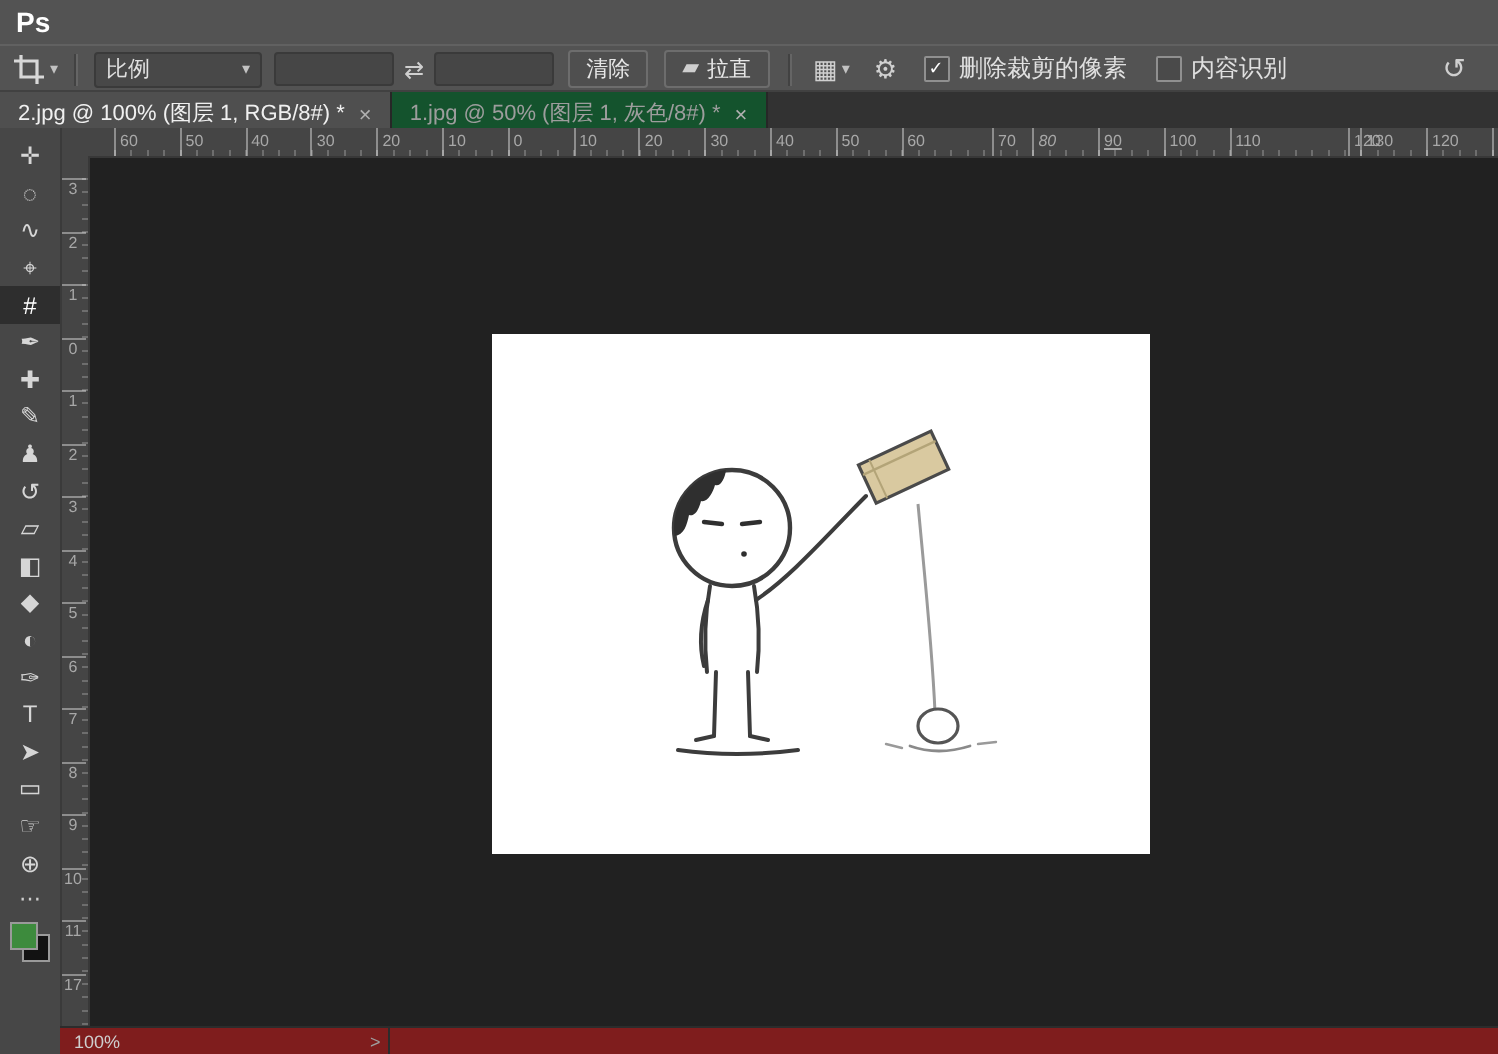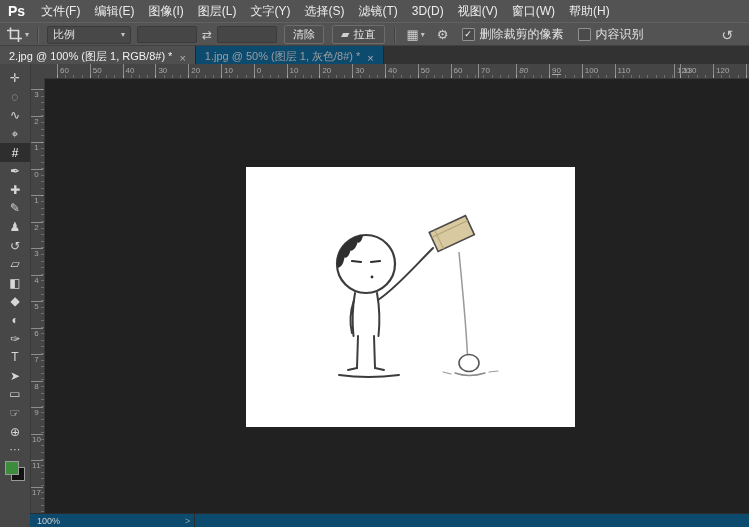--- a/index.html
+++ b/index.html
@@ -33,21 +33,21 @@
   .icon-btn{padding:0 6px;display:flex;align-items:center;gap:2px;font-size:13px;color:#d0d0d0;}
   .checkbox-group{display:flex;align-items:center;gap:5px;margin:0 7px;}
   .checkbox{width:11px;height:11px;border:1px solid #909090;background:#4a4a4a;border-radius:1px;
     display:flex;align-items:center;justify-content:center;font-size:9px;color:#fff;line-height:1;}
   .reset-area{margin-left:auto;padding-right:12px;font-size:14px;color:#cfcfcf;}
   
   .tabbar{position:absolute;left:0;top:45px;right:0;height:19px;background:#323232;
     display:flex;align-items:stretch;font-size:11px;z-index:5;}
   .tab{display:flex;align-items:flex-end;gap:7px;padding:0 9px;border-right:1px solid #272727;white-space:nowrap;}
   .tab.active{background:#4f4f4f;color:#f0f0f0;}
-  .tab.inactive{background:#0c4a6e;color:#9d9d9d;}
+  .tab.inactive{background:#14532d;color:#9d9d9d;}
   .tab .close{font-size:11px;color:#b0b0b0;}
   
   .toolbar{position:absolute;left:0;top:64px;bottom:0;width:30px;background:#474747;
     border-right:1px solid #3a3a3a;display:flex;flex-direction:column;align-items:center;
     padding-top:5px;z-index:4;}
   .tool{width:30px;height:18.6px;display:flex;align-items:center;justify-content:center;
     color:#d6d6d6;font-size:12px;line-height:1;flex:0 0 auto;}
   .tool.selected{background:#2e2e2e;color:#ffffff;}
   .tb-dots{color:#cfcfcf;font-size:11px;margin:2px 0 3px;}
   .swatches{position:relative;width:20px;height:20px;margin-top:2px;flex:0 0 auto;}
@@ -66,44 +66,31 @@
   .v-ruler{position:absolute;left:30px;top:78px;bottom:13px;width:14px;background:#454545;
     border-right:1px solid #383838;overflow:hidden;z-index:3;}
   .v-ruler::after{content:"";position:absolute;right:0;top:11px;bottom:0;width:3px;
     background:repeating-linear-gradient(180deg,rgba(255,255,255,.22) 0 1px,transparent 1px 6.6px);}
   .vrnum{position:absolute;left:0;width:13px;border-top:1px solid #8d8d8d;padding-top:1px;
     font-size:8px;color:#a8a8a8;text-align:center;line-height:8px;}
   
   .doc-image{position:absolute;left:246px;top:167px;width:329px;height:260px;background:#ffffff;z-index:2;}
   .doc-image svg{display:block;width:100%;height:100%;}
   
-  .statusbar{position:absolute;left:30px;right:0;bottom:0;height:13px;background:#0c4a6e;
+  .statusbar{position:absolute;left:30px;right:0;bottom:0;height:13px;background:#7f1d1d;
     border-top:1px solid #2c2c2c;display:flex;align-items:center;font-size:9px;color:#cfcfcf;z-index:5;}
   .zoom-text{padding:0 7px;}
   .status-chevron{margin-left:118px;color:#9f9f9f;font-size:9px;}
   .status-div{width:1px;height:100%;background:#2c2c2c;margin-left:4px;}
 </style>
 </head>
 <body>
 
 <div class="menubar">
   <span class="ps-logo">Ps</span>
-  <span style="display:flex;">
-      <span class="menu-item">文件(F)</span>
-      <span class="menu-item">编辑(E)</span>
-      <span class="menu-item">图像(I)</span>
-      <span class="menu-item">图层(L)</span>
-      <span class="menu-item">文字(Y)</span>
-      <span class="menu-item">选择(S)</span>
-      <span class="menu-item">滤镜(T)</span>
-      <span class="menu-item">3D(D)</span>
-      <span class="menu-item">视图(V)</span>
-      <span class="menu-item">窗口(W)</span>
-      <span class="menu-item">帮助(H)</span>
-    </span>
 </div>
 
 <div class="optionsbar">
   <div class="tool-preset">
     <svg width="15" height="15" viewBox="0 0 15 15">
       <path d="M3.5 0.5 V11.5 H15" stroke="#d8d8d8" stroke-width="1.6" fill="none"></path>
       <path d="M0 3.5 H11.5 V15" stroke="#d8d8d8" stroke-width="1.6" fill="none"></path>
     </svg>
     <span class="caret">▾</span>
   </div>
@@ -201,21 +188,21 @@
     <span class="hrnum" style="left: 111.4px;">30</span>
     <span class="hrnum" style="left: 144.2px;">20</span>
     <span class="hrnum" style="left: 177px;">10</span>
     <span class="hrnum" style="left: 209.8px;">0</span>
     <span class="hrnum" style="left: 242.6px;">10</span>
     <span class="hrnum" style="left: 275.4px;">20</span>
     <span class="hrnum" style="left: 308.2px;">30</span>
     <span class="hrnum" style="left: 341px;">40</span>
     <span class="hrnum" style="left: 373.8px;">50</span>
     <span class="hrnum" style="left: 406.6px;">60</span>
-    <span class="hrnum" style="left: 434px; text-align: center;">70</span>
+    <span class="hrnum" style="left: 452px; text-align: center;">70</span>
     <span class="hrnum" style="left: 472.2px; font-style: italic;">80</span>
     <span class="hrnum" style="left: 505px; text-decoration: underline;">90</span>
     <span class="hrnum" style="left: 537.8px;">100</span>
     <span class="hrnum" style="left: 570.6px;">110</span>
     <span class="hrnum" style="left: 630px;">120</span>
     <span class="hrnum" style="left: 636.2px;">130</span>
     <span class="hrnum" style="left: 669px;">120</span>
     <span class="hrnum" style="left: 701.8px;">15</span>
   </div>
 <div class="v-ruler">

